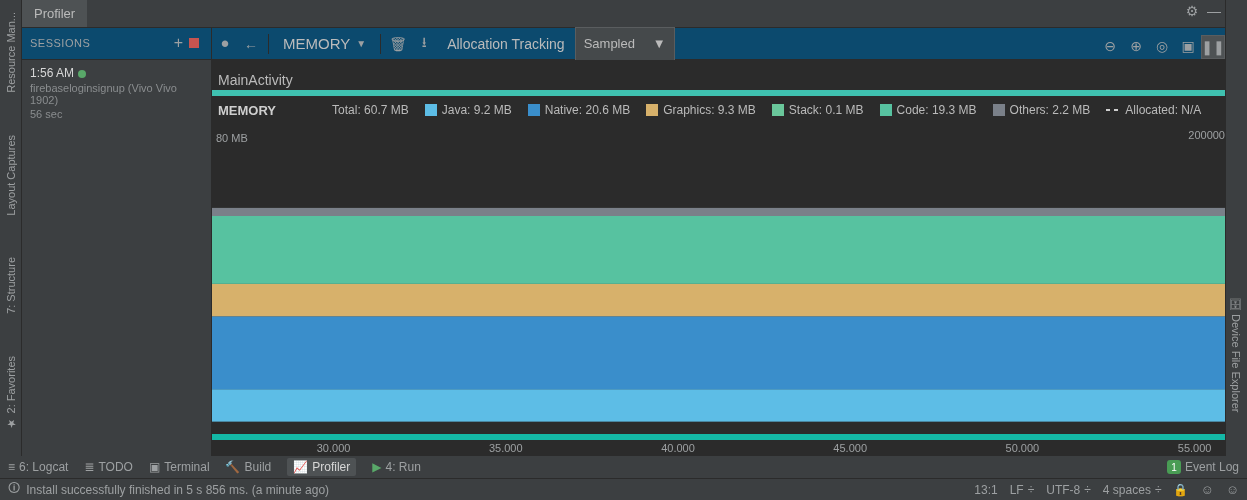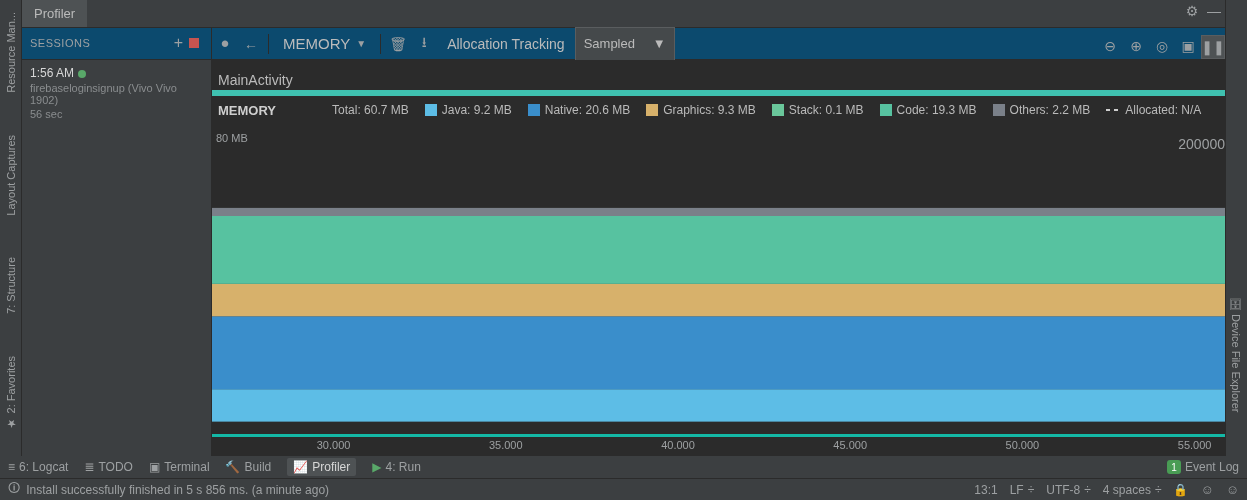--- a/index.html
+++ b/index.html
@@ -211,30 +211,30 @@
 
   .chart-wrap {
     flex:1; position:relative;
     min-height:0;
   }
   .yaxis-label-top {
     position:absolute; left:4px; top:8px;
     color:#9da0a2; font-size:11px;
   }
   .yaxis-label-right {
-    position:absolute; right:0; top:12px;
-    color:#9da0a2; font-size:14px;
+    position:absolute; right:0; top:5px;
+    color:#9da0a2; font-size:11px;
   }
   .chart-svg {
     position:absolute; left:0; right:0; top:14px; bottom:22px;
     width:100%;
   }
   .xaxis {
     position:absolute; left:0; right:0; bottom:0; height:22px;
-    border-top:3px solid #14b8a6;
+    border-top:6px solid #14b8a6;
     display:flex; align-items:flex-start;
     color:#9da0a2; font-size:11px;
   }
   .xaxis .tick { position:absolute; top:2px; transform:translateX(-50%);}
 
   
   .bottom-tools {
     position:absolute;
     left:0; right:0; bottom:22px;
     height:22px;

